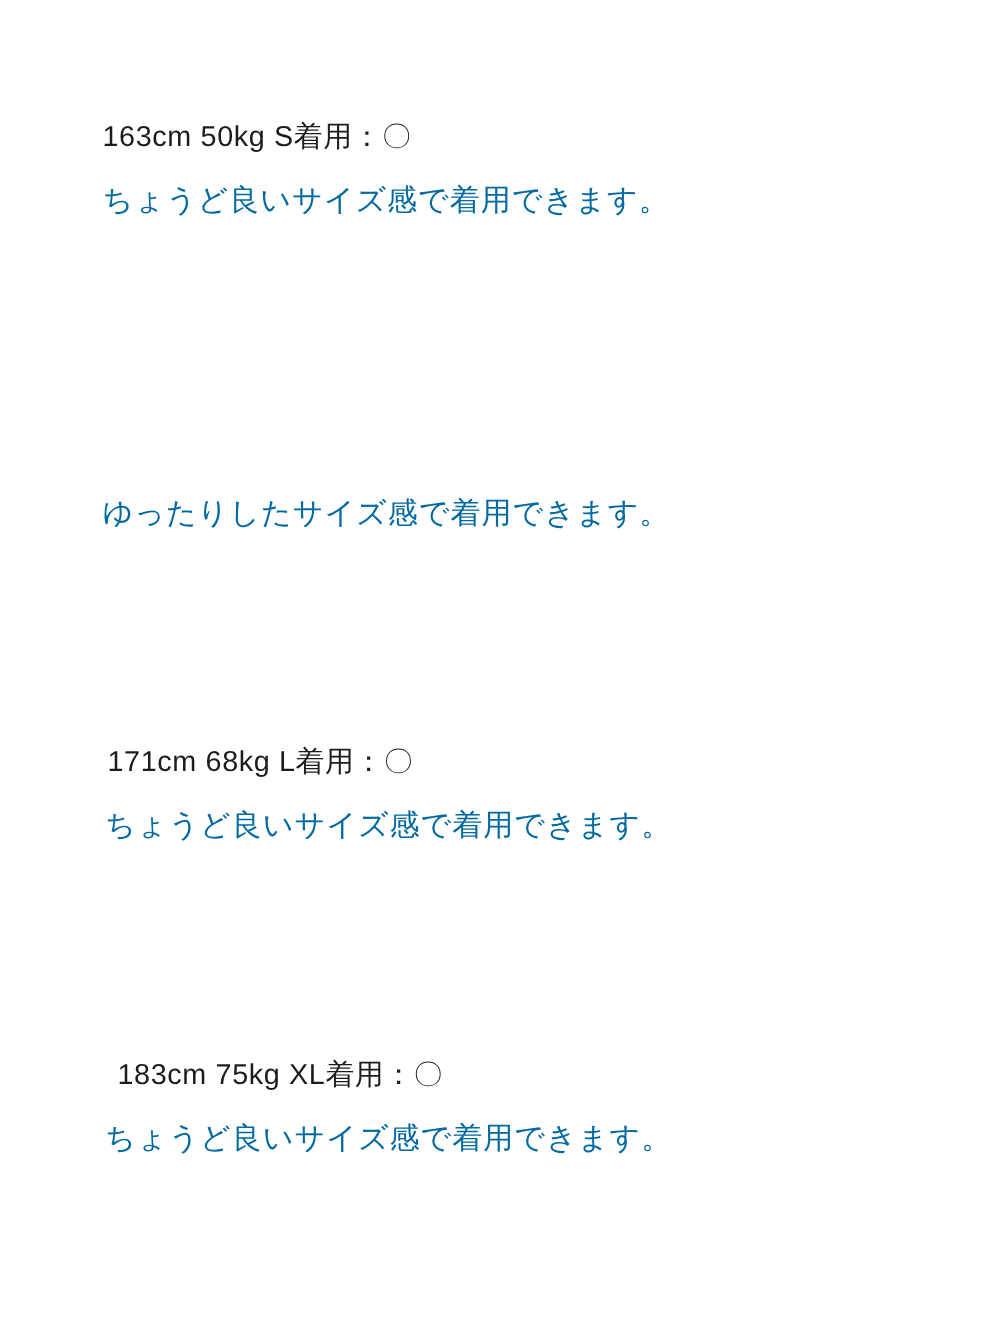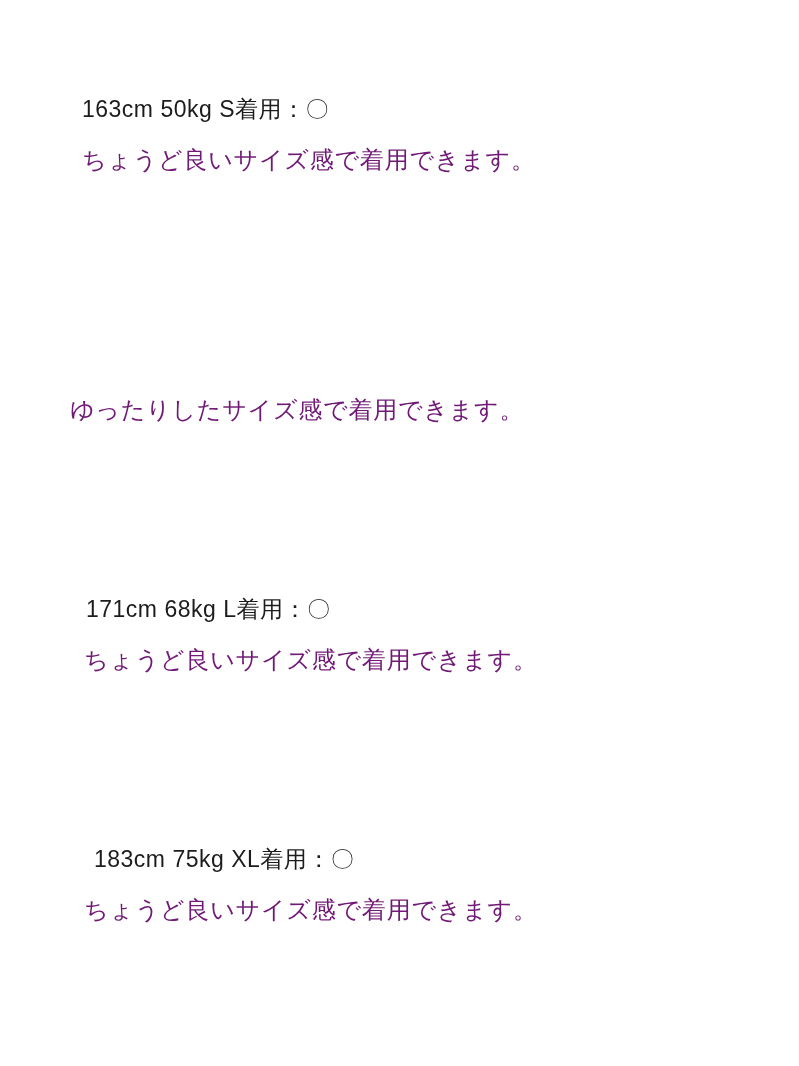--- a/index.html
+++ b/index.html
@@ -39,27 +39,27 @@
   .fit-spec {
     top: 6px;
     font-size: 23px;
     letter-spacing: 0.5px;
     color: #1c1c1c;
   }
   .fit-desc {
     top: 56px;
     font-size: 24px;
     letter-spacing: 0.8px;
-    color: #701a75;
+    color: #0369a1;
   }
   
   .b0 .fit-spec { left: 64px; }
   .b0 .fit-desc { left: 64px; }
   .b1 .fit-spec { left: 63px; }
-  .b1 .fit-desc { left: 52px; }
+  .b1 .fit-desc { left: 64px; }
   .b2 .fit-spec { left: 68px; text-align: center; }
   .b2 .fit-desc { left: 66px; }
   .b3 .fit-spec { left: 76px; }
   .b3 .fit-desc { left: 66px; }
 </style>
 </head>
 <body>
 
 <div class="page">
   <div class="fit-list">

